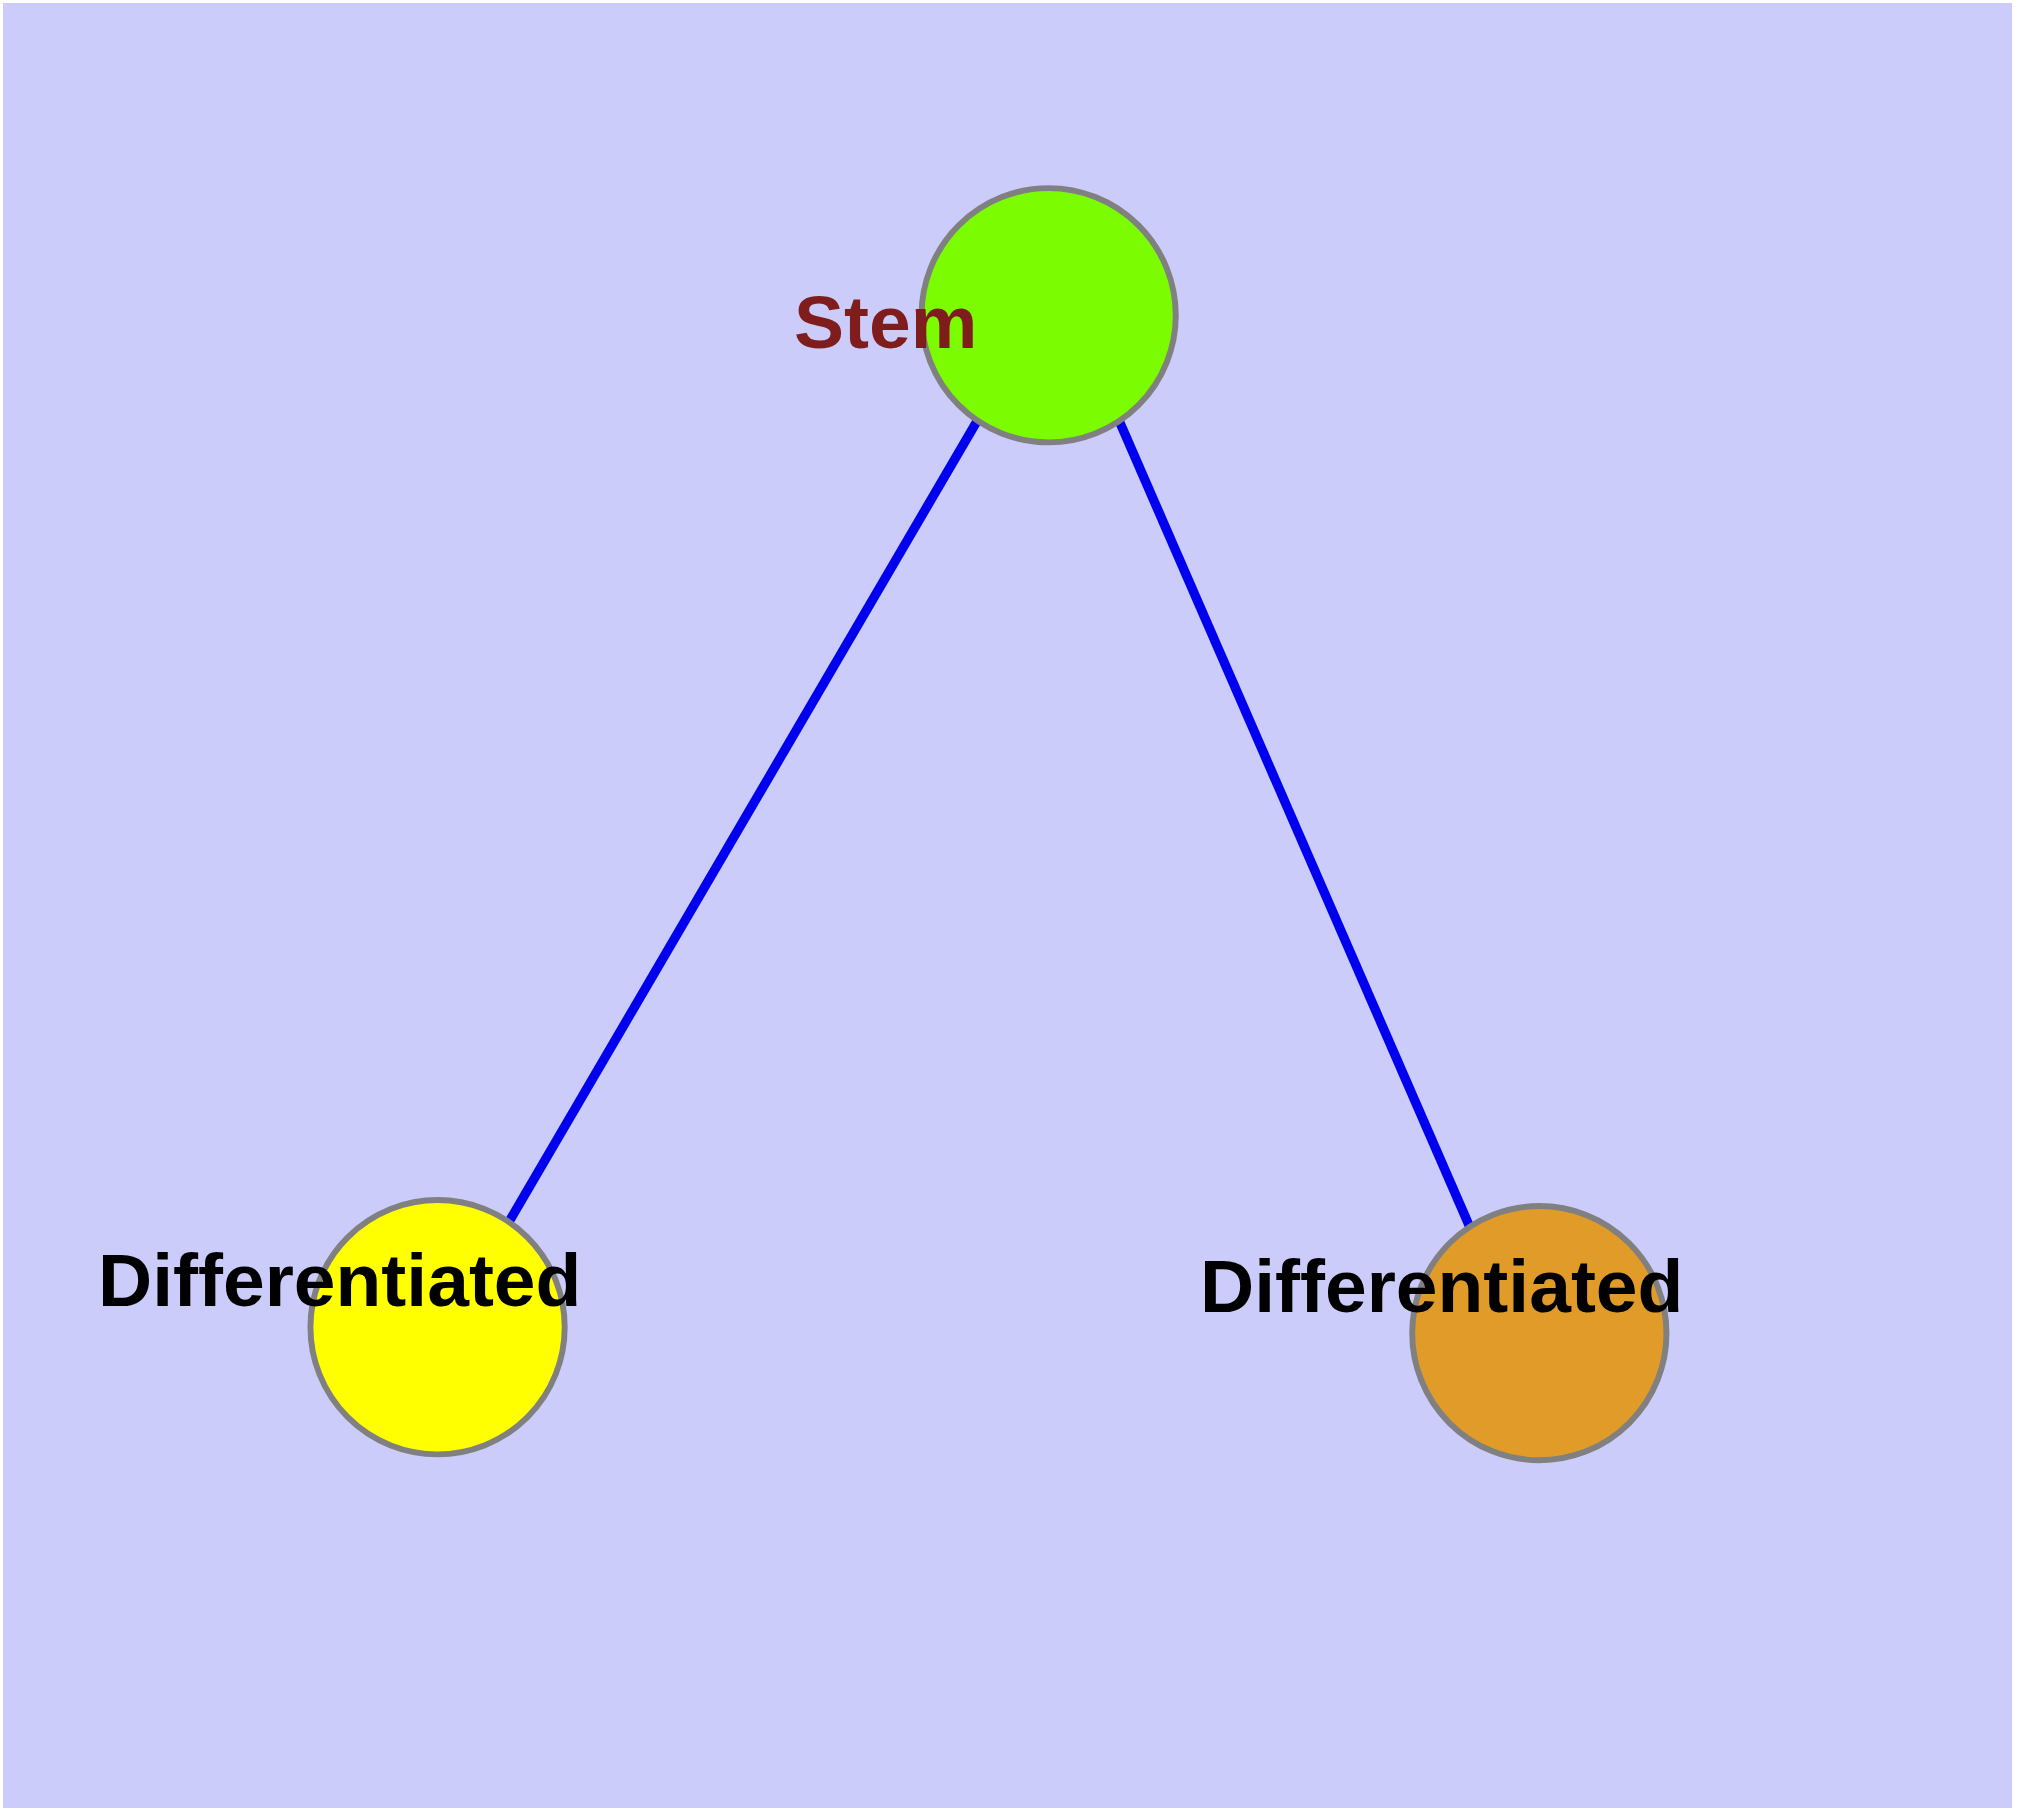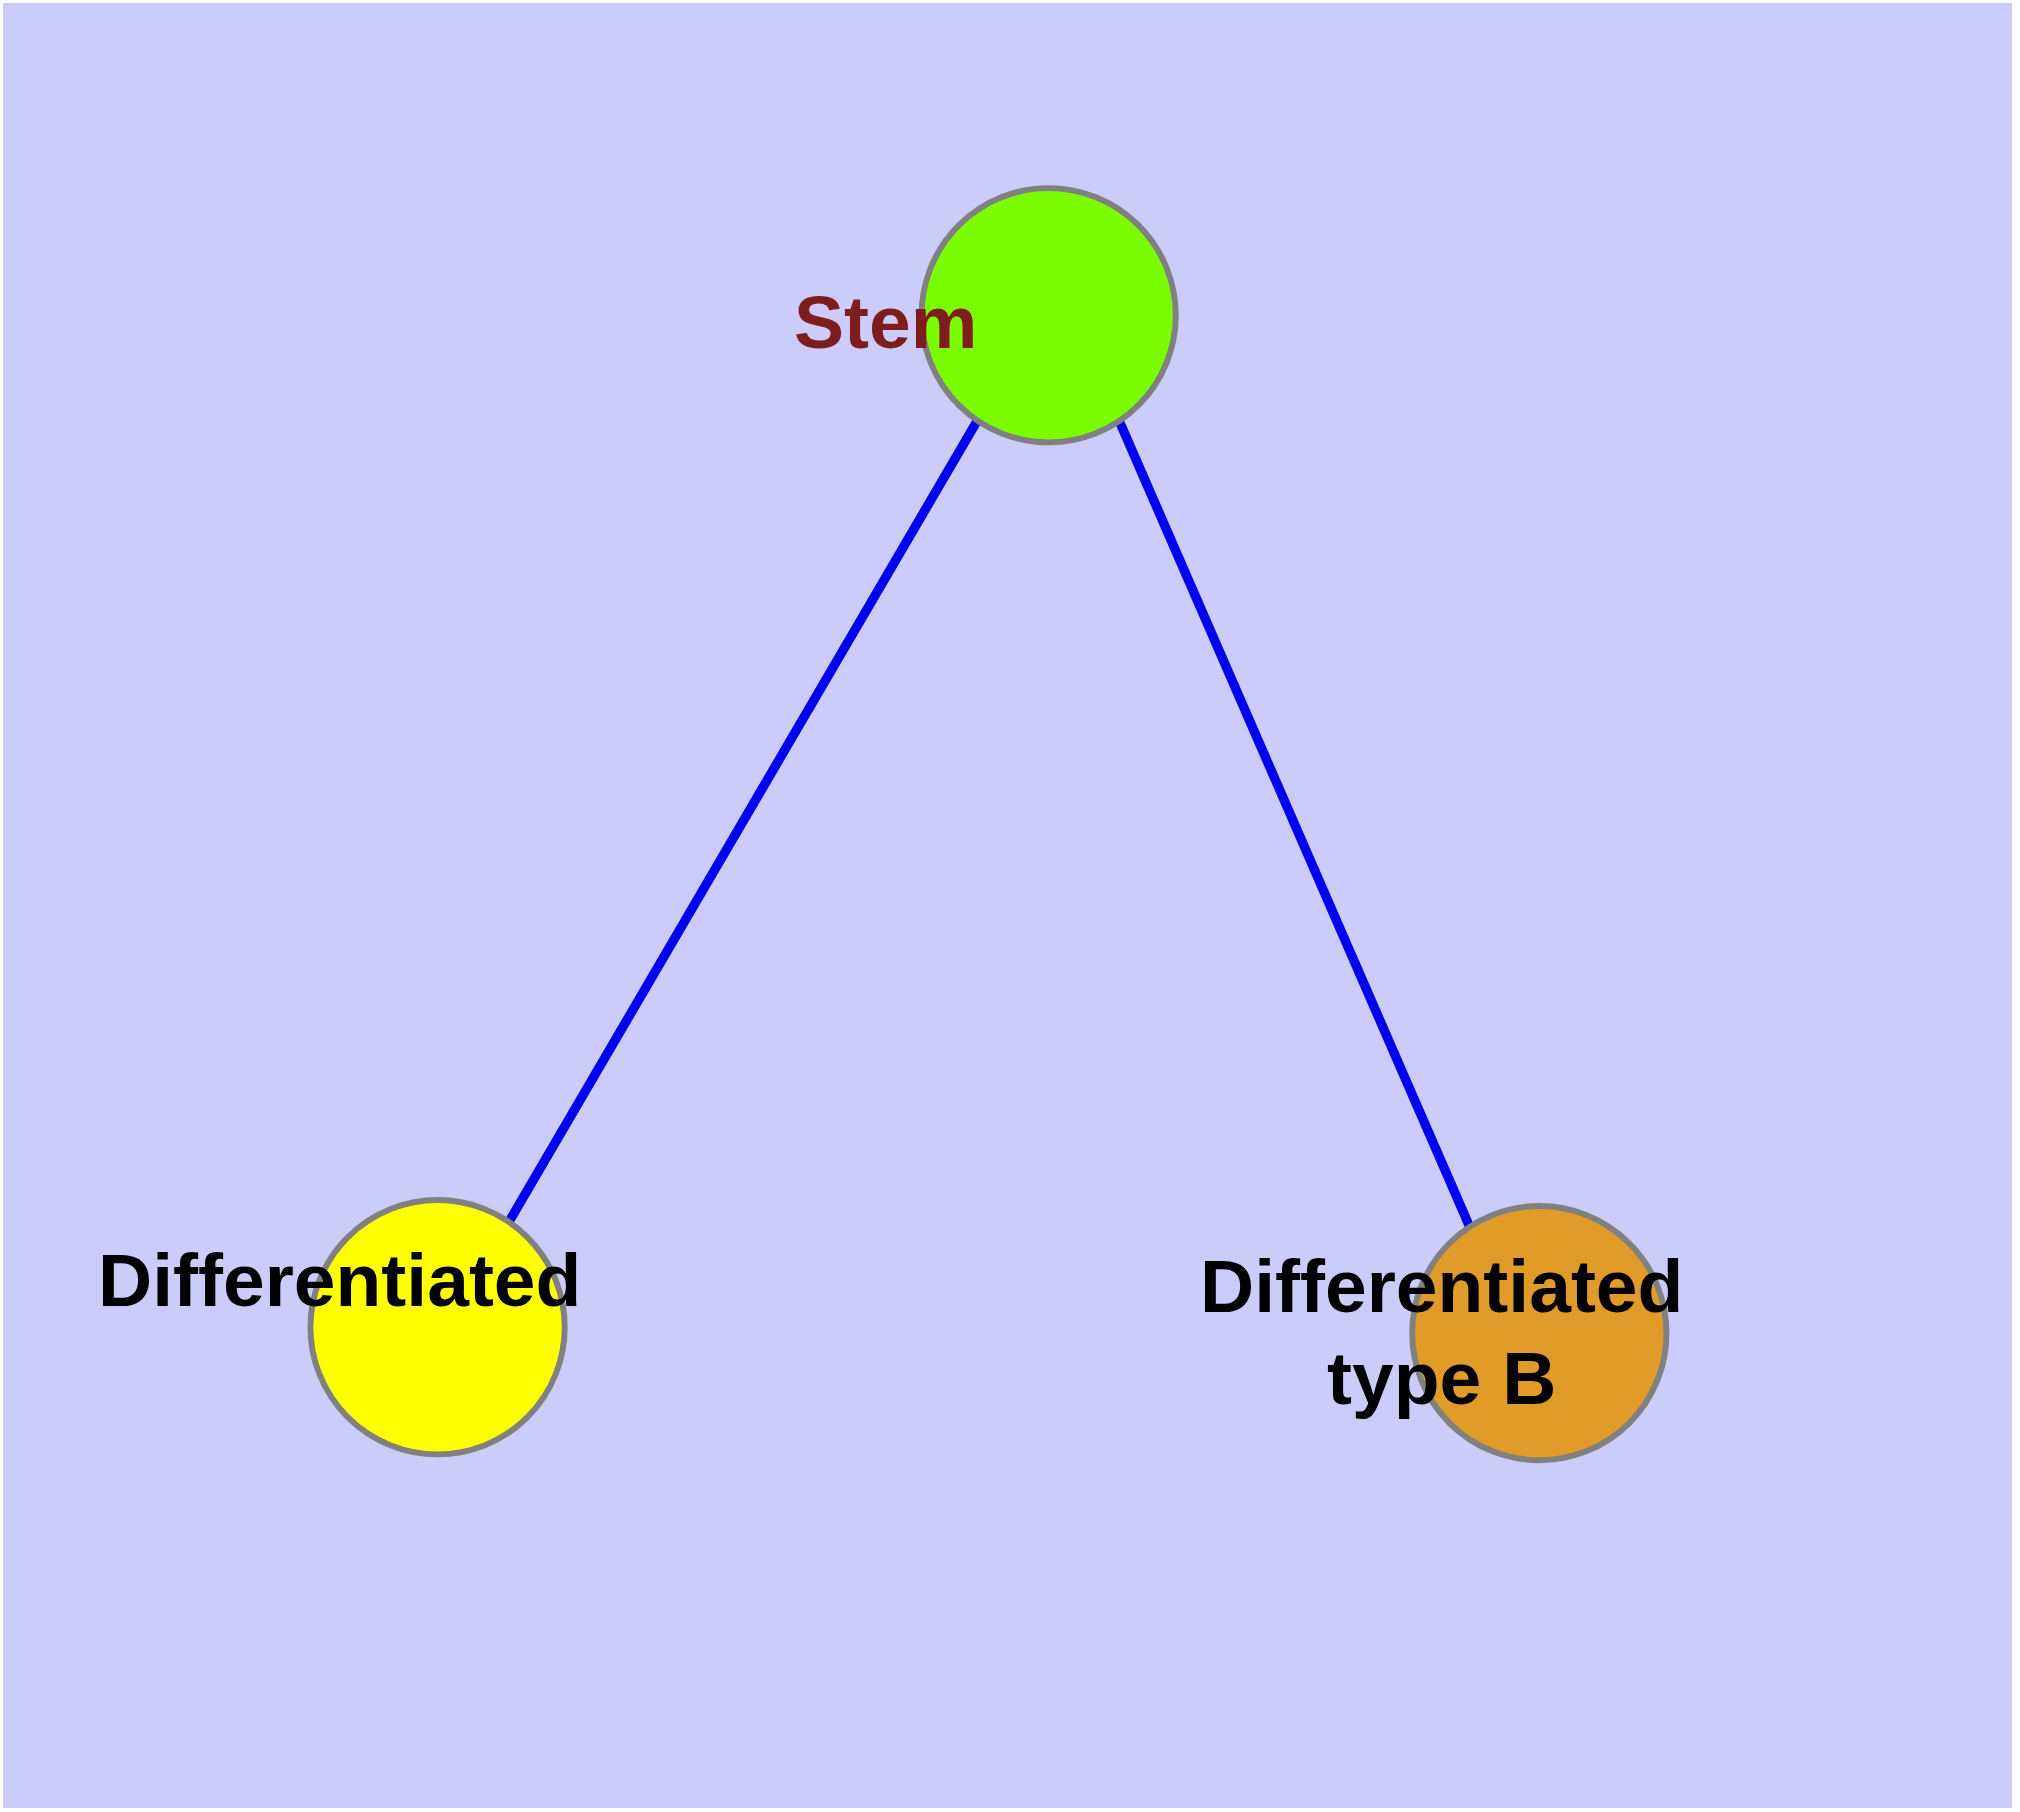--- a/index.html
+++ b/index.html
@@ -82,17 +82,16 @@
   <div class="node-label lbl-stem" style="color: #7f1d1d; left: 794px; top: 269px; width: auto; margin-top: 8px;">
     <div>Stem</div>
   </div>
 
   <div class="node-label lbl-a" style="color: rgb(0, 0, 0); left: 98px; top: 1235px; width: auto;">
     <div>Differentiated</div>
   </div>
 
   <div class="node-label lbl-b" style="color: rgb(0, 0, 0); left: 1200px; top: 1241px; width: auto;">
     <div>Differentiated</div>
-    <div>type B</div>
   </div>
 
 </div>
 
 
 </body></html>

